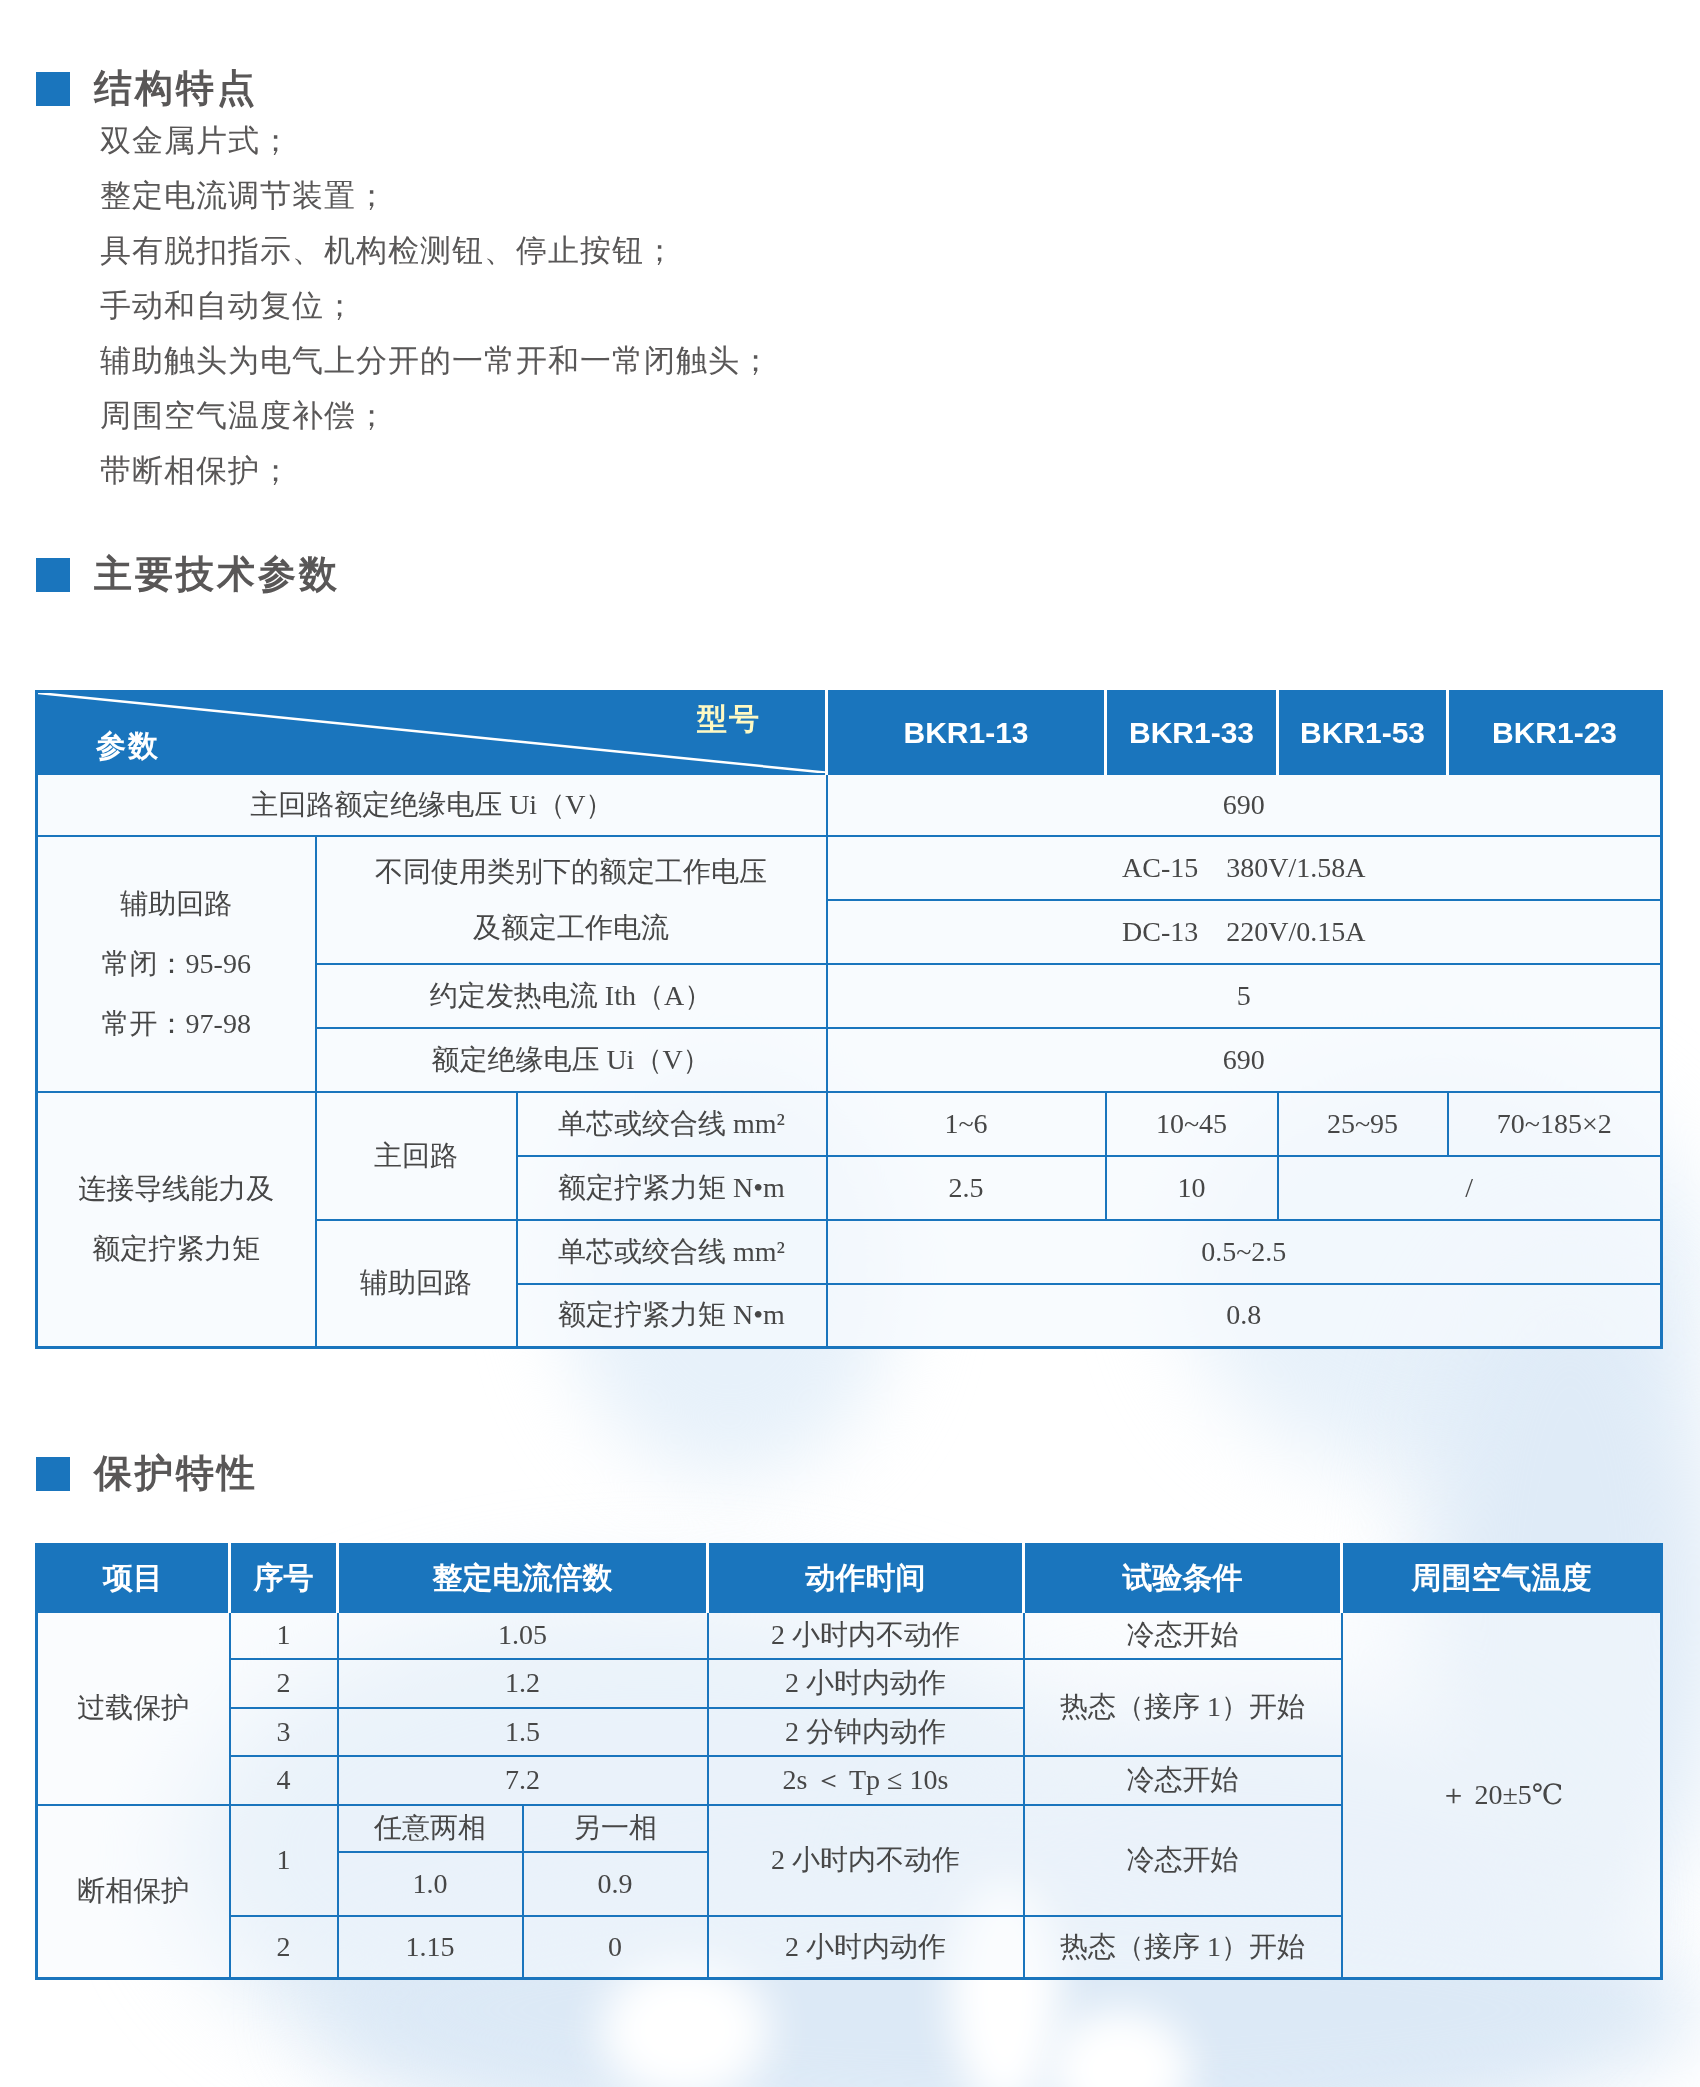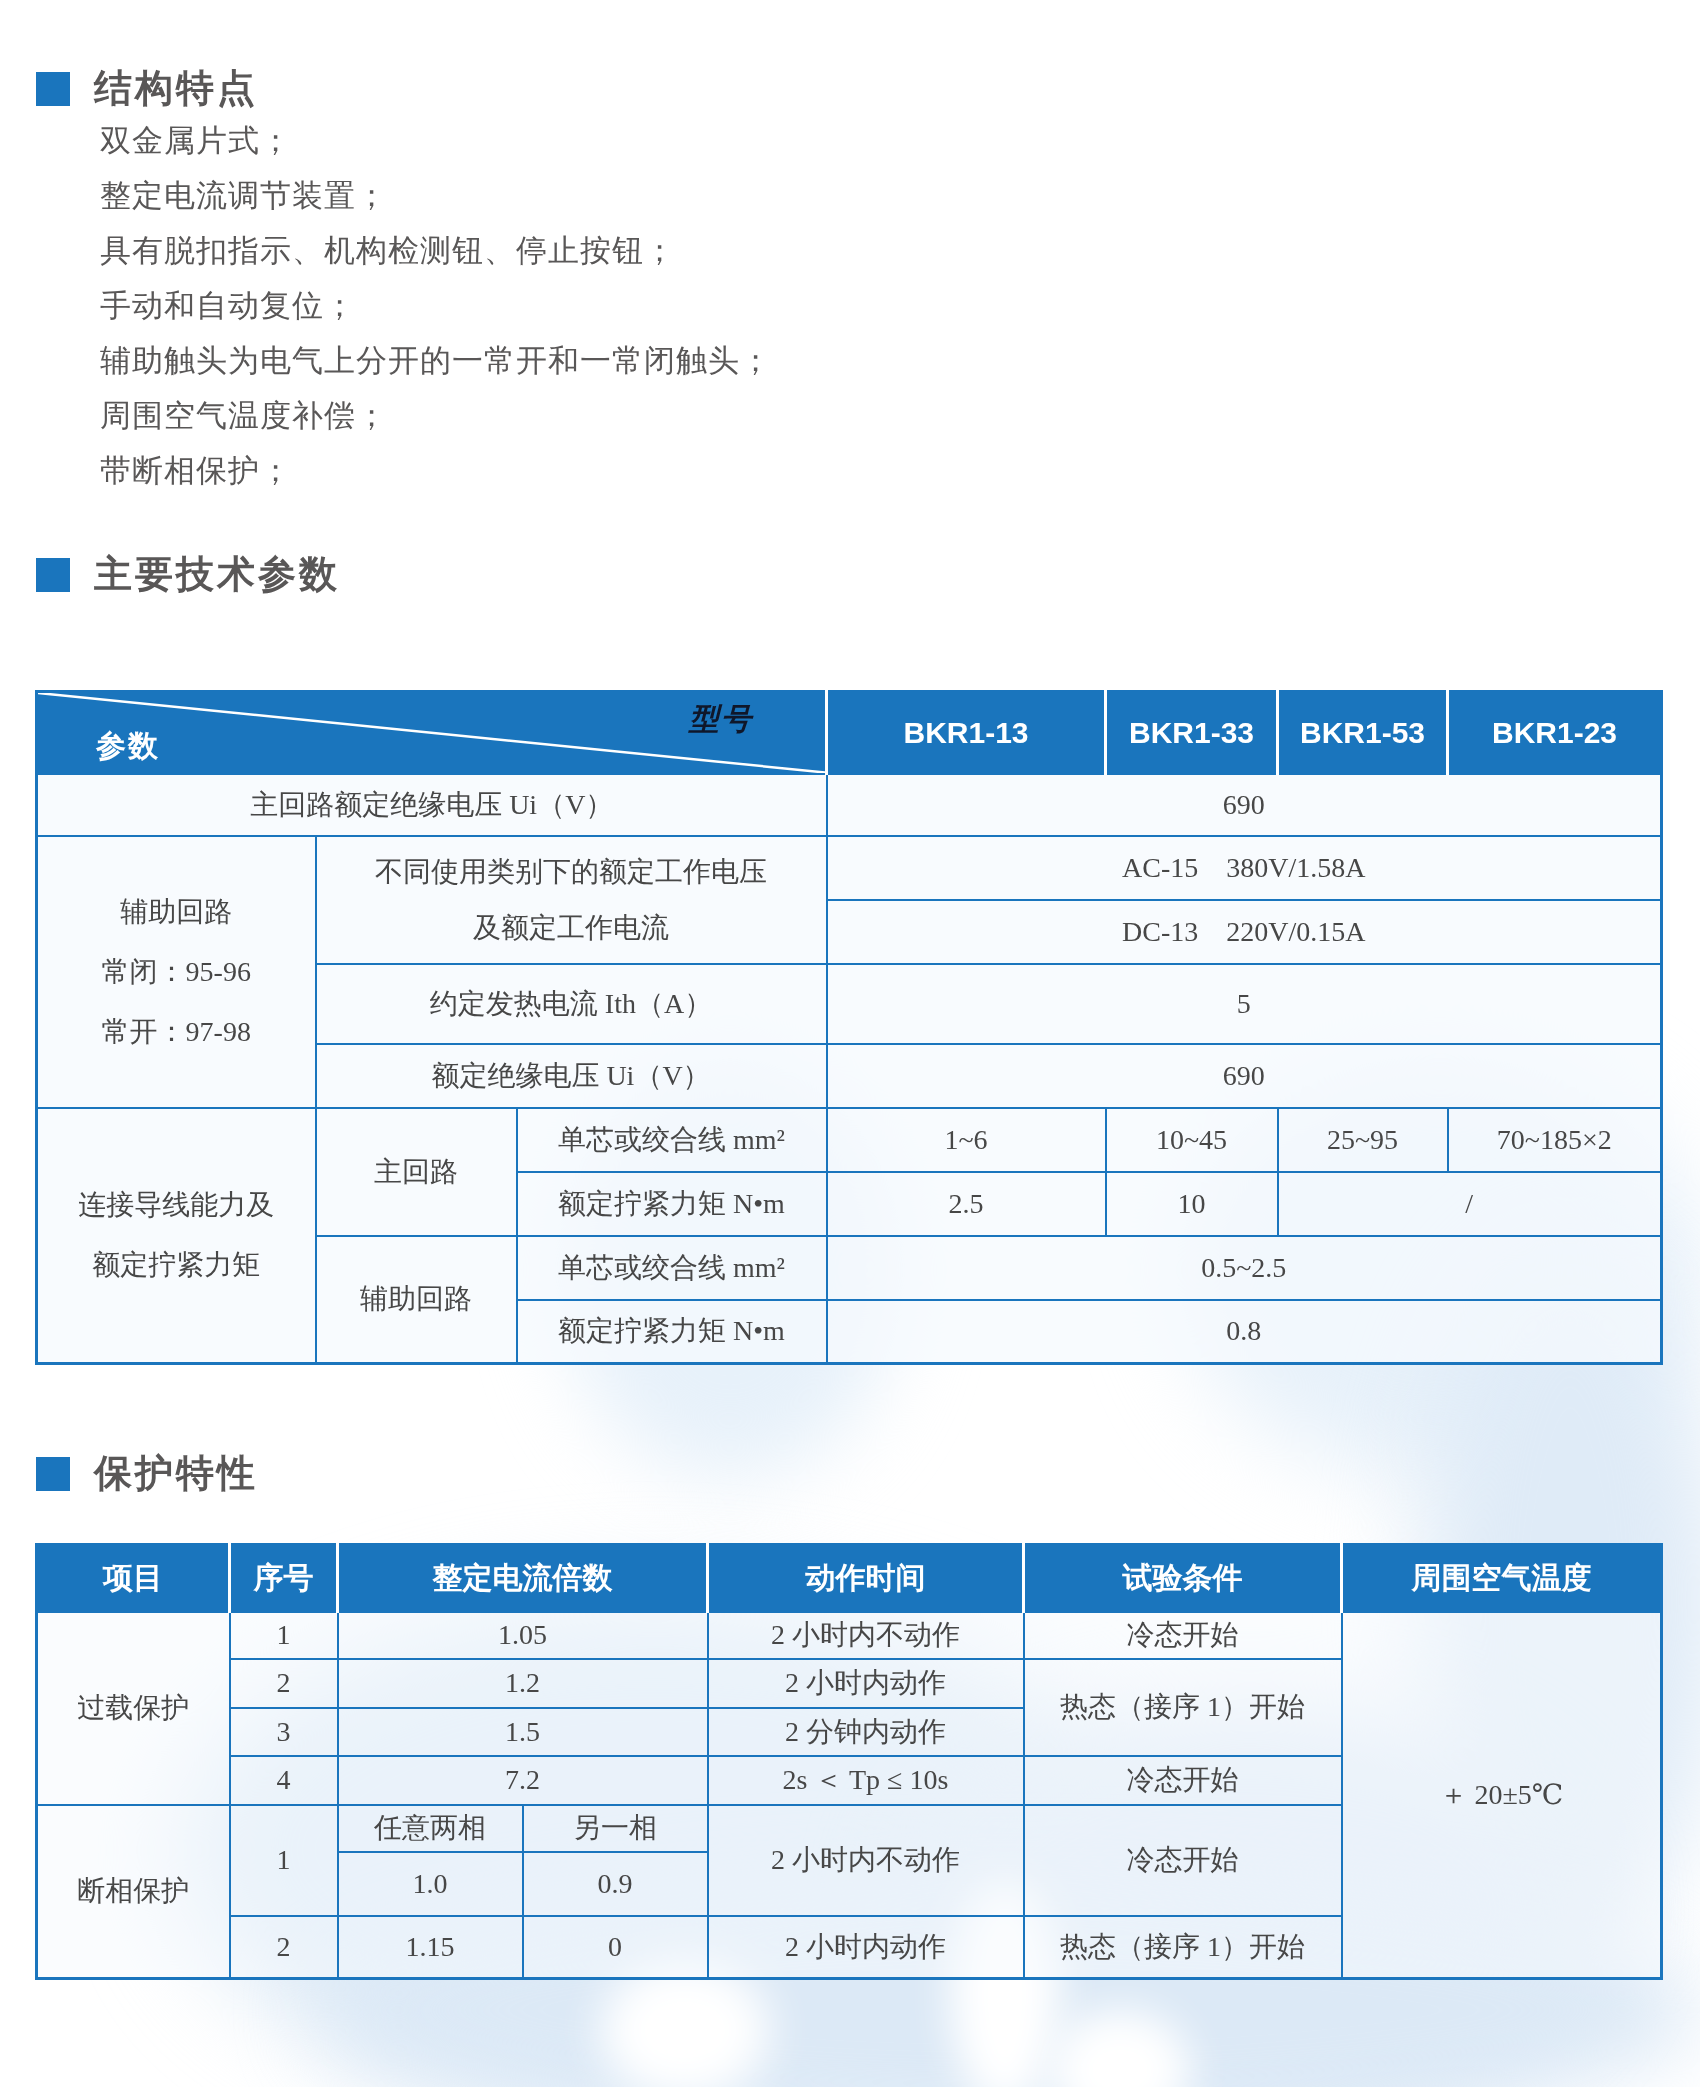--- a/index.html
+++ b/index.html
@@ -47,21 +47,21 @@
     background:#1a75bd;color:#ffffff;font-size:30px;font-weight:bold;
     border:none;border-left:3px solid #ffffff;border-bottom:2px solid #1a75bd;
     padding:0;vertical-align:middle;text-align:center;
   }
   th:first-child{border-left:none;}
   .ml div{line-height:60px;}
   .ml2 div{line-height:56px;}
   
   .corner{position:relative;}
   .corner .diag{position:absolute;inset:0;width:100%;height:100%;}
-  .corner-top{position:absolute;top:6px;right:72px;font-size:30px;font-weight:bold;color:#0f172a;letter-spacing:2px;font-style:italic;}
+  .corner-top{position:absolute;top:6px;right:64px;font-size:30px;font-weight:bold;color:#fef9c3;letter-spacing:2px;}
   .corner-bottom{position:absolute;bottom:6px;left:58px;font-size:30px;font-weight:bold;color:#fff;letter-spacing:2px;}
 </style>
 </head>
 <body>
 
 <div class="bg-map">
   <div class="blob b1"></div>
   <div class="blob b2"></div>
   <div class="blob b3"></div>
   <div class="blob b4"></div>
@@ -129,21 +129,21 @@
       </td>
       <td colspan="2" rowspan="2" class="ml2">
         <div>不同使用类别下的额定工作电压</div>
         <div>及额定工作电流</div>
       </td>
       <td colspan="4">AC-15　380V/1.58A</td>
     </tr>
     <tr style="height:64px;">
       <td colspan="4">DC-13　220V/0.15A</td>
     </tr>
-    <tr style="height:80px;">
+    <tr style="height:64px;">
       <td colspan="2">约定发热电流 Ith（A）</td>
       <td colspan="4">5</td>
     </tr>
     <tr style="height:64px;">
       <td colspan="2">额定绝缘电压 Ui（V）</td>
       <td colspan="4">690</td>
     </tr>
     <tr style="height:64px;">
       <td rowspan="4" class="ml">
         <div>连接导线能力及</div>

